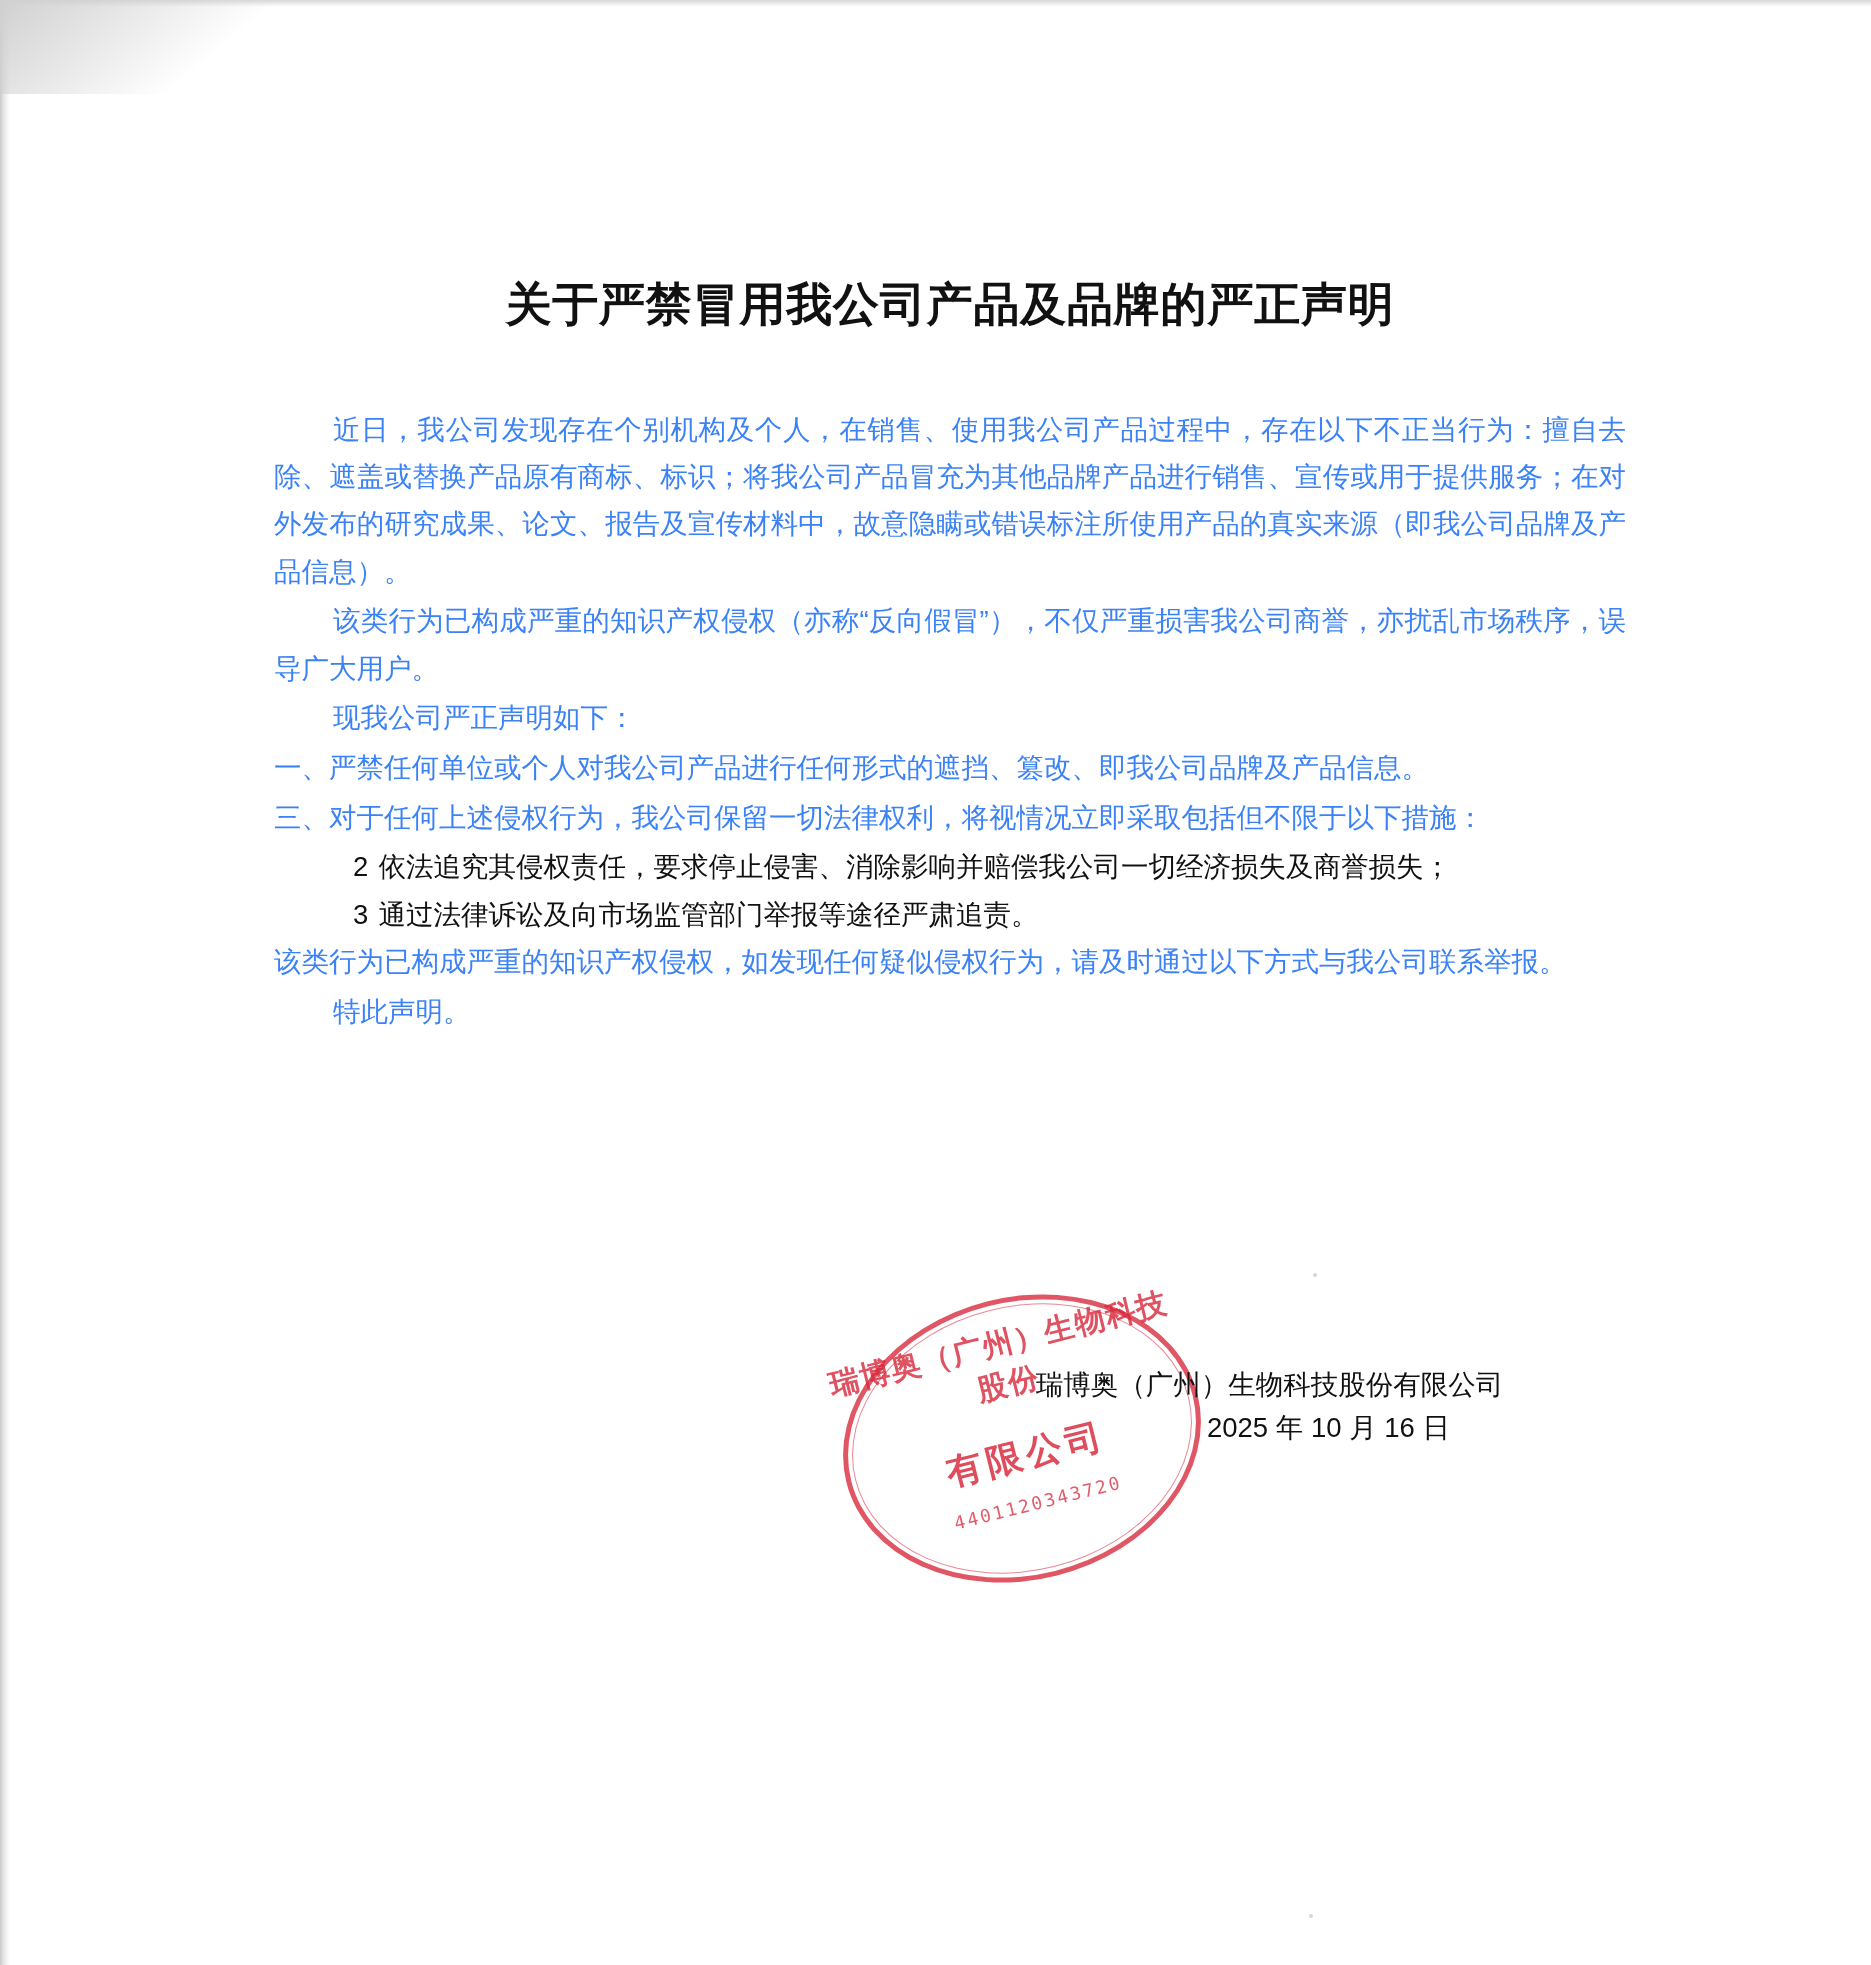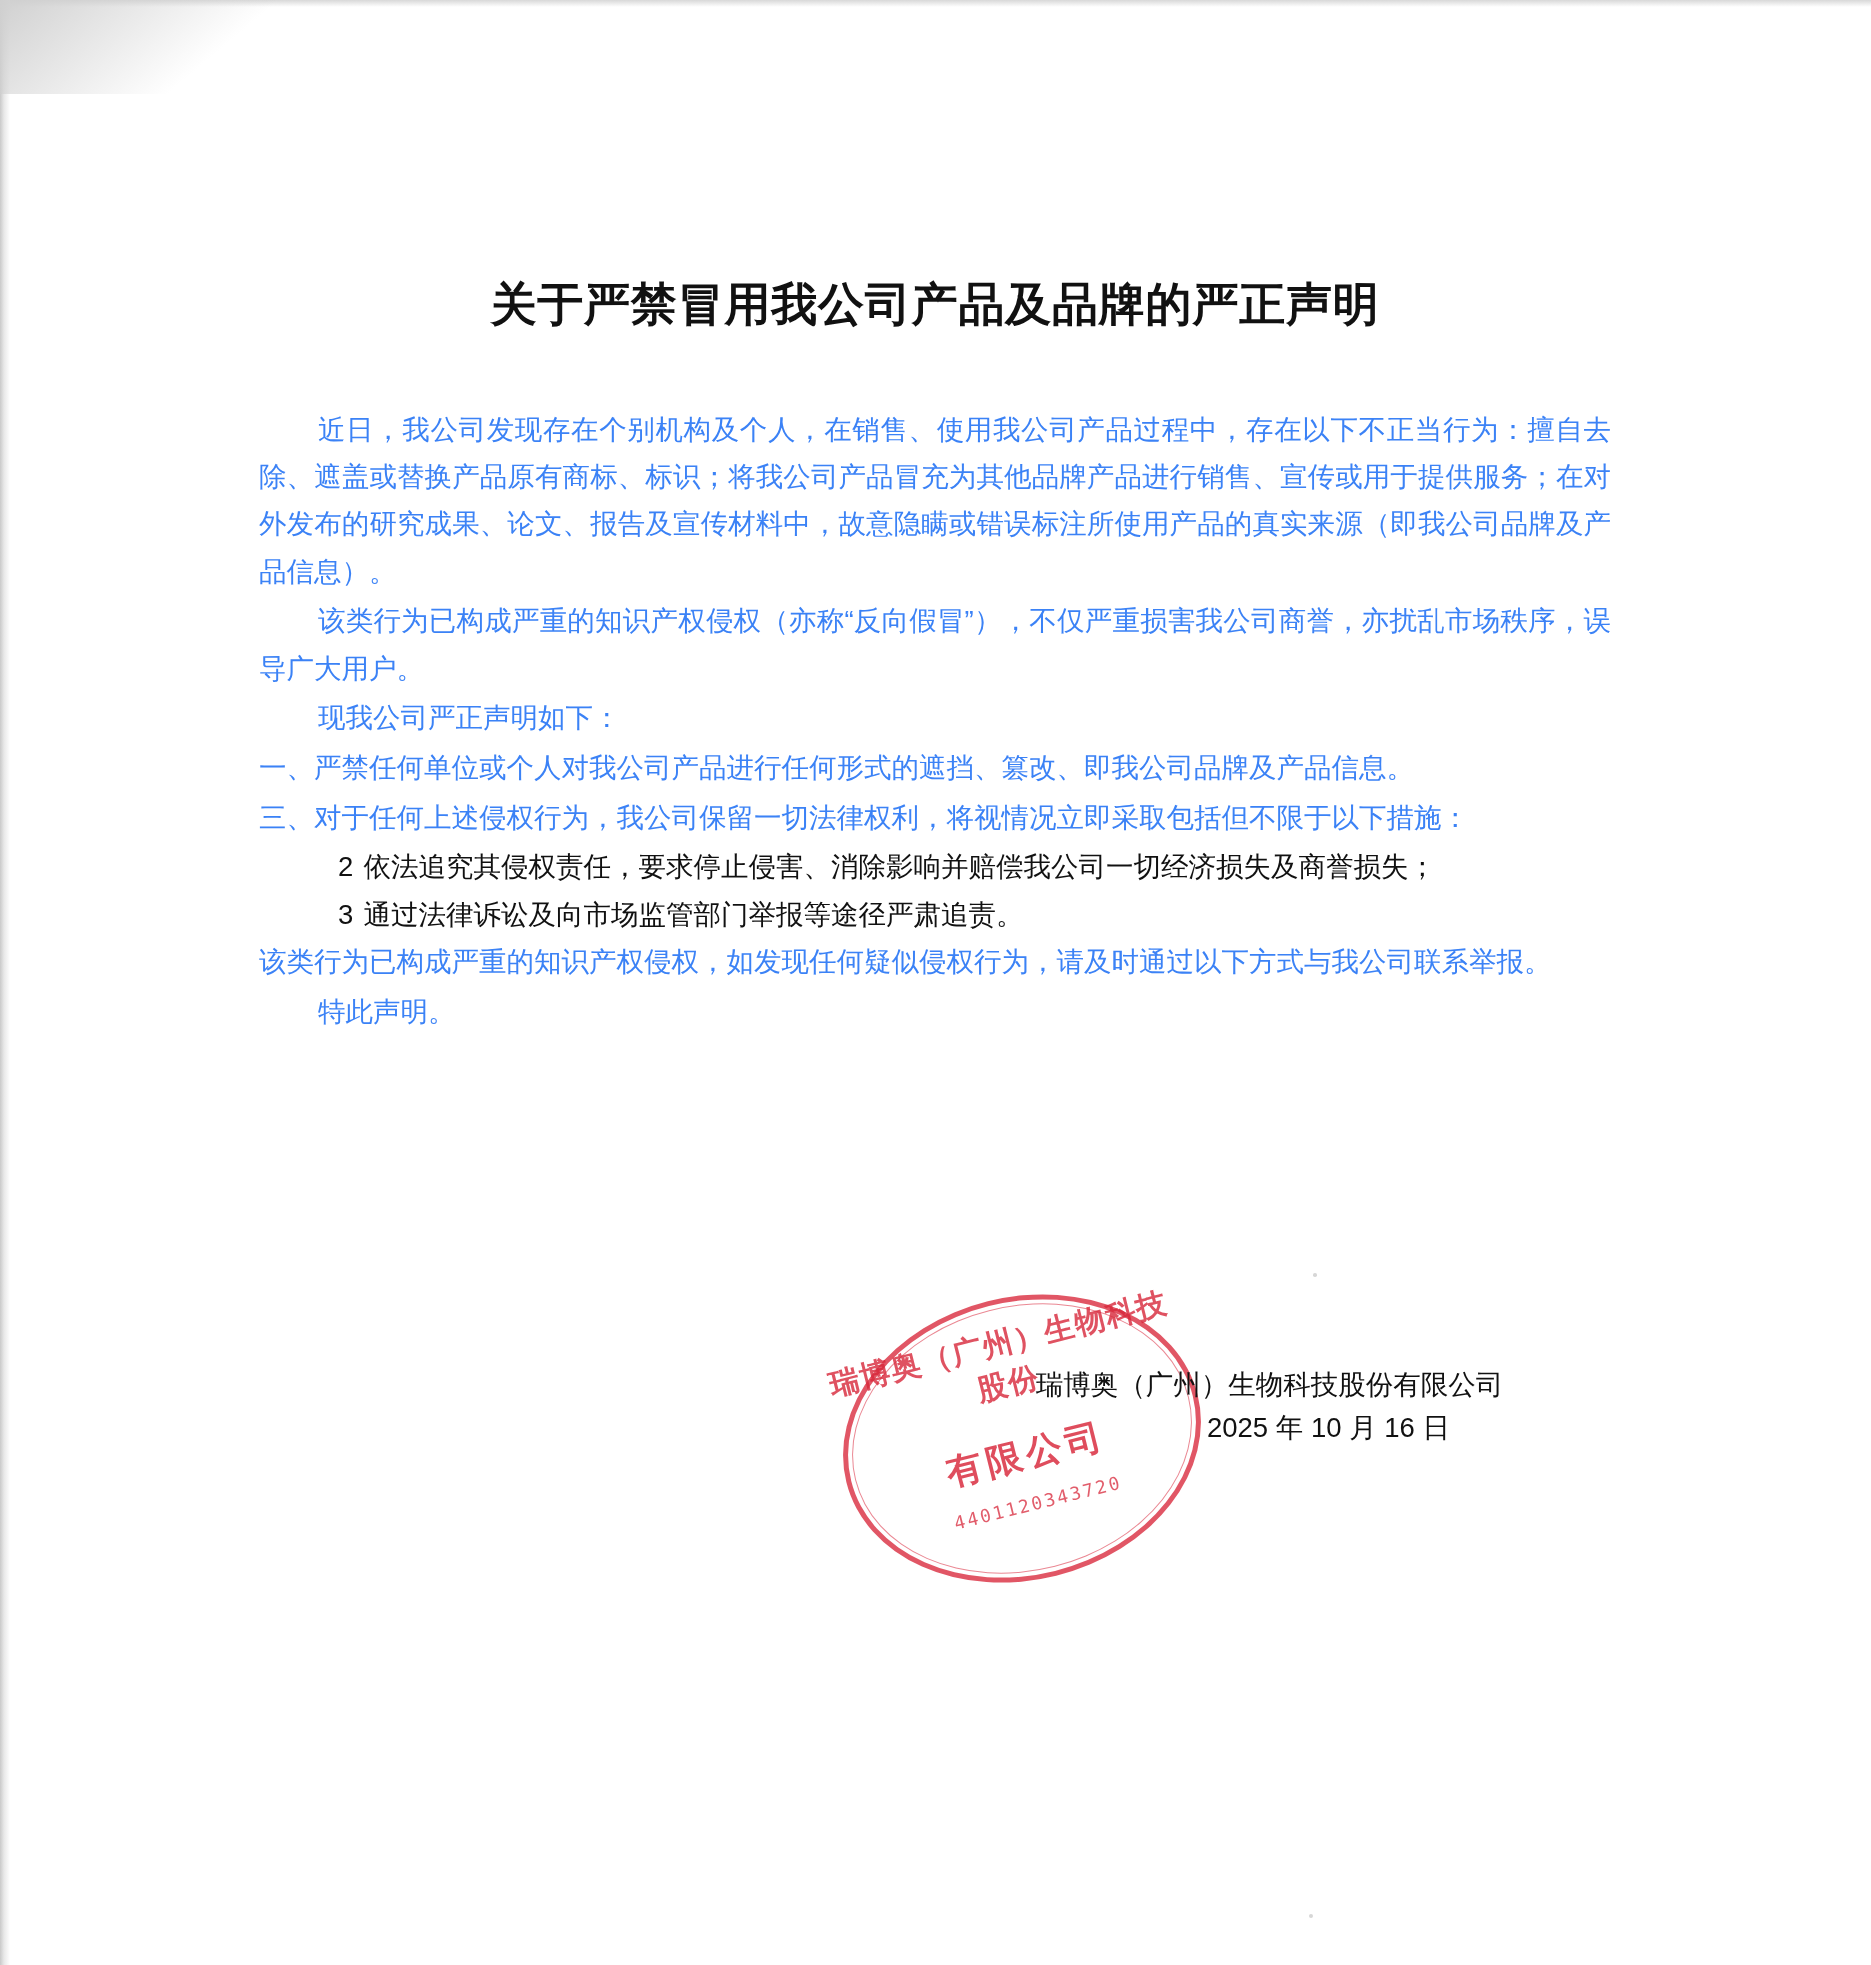--- a/index.html
+++ b/index.html
@@ -31,21 +31,21 @@
     background: linear-gradient(to bottom, #d8d8d8 0%, #ffffff 100%);
   }
   .scan-corner-tl {
     position: absolute;
     left: 0; top: 0;
     width: 354px; height: 94px;
     background: linear-gradient(140deg, #d0d0d0 0%, rgba(255,255,255,0) 60%);
   }
   .content {
     position: absolute;
-    left: 259px;
+    left: 274px;
     top: 275px;
     width: 1352px;
   }
   .doc-title {
     text-align: center;
     font-size: 46px;
     font-weight: bold;
     letter-spacing: 0.8px;
     color: #111111;
     margin: 0 0 71px 0;

